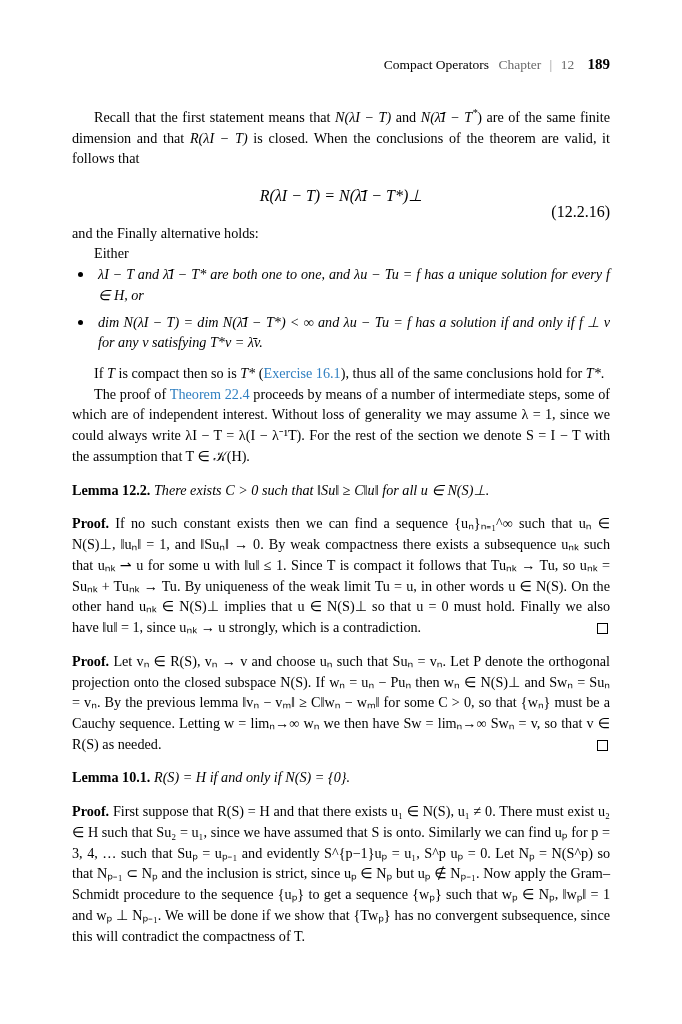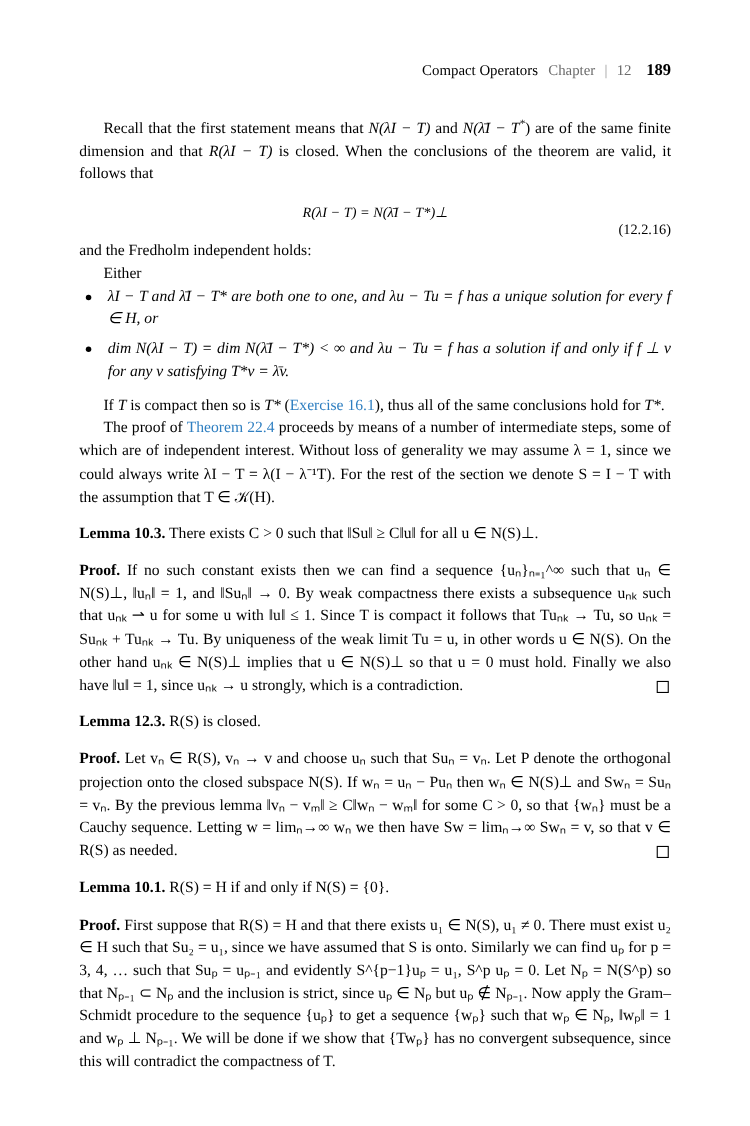--- a/index.html
+++ b/index.html
@@ -63,21 +63,21 @@
     text-indent: 22px;
   }
   .link { color: #2f7fc1; }
   .math { font-style: italic; font-family: "Liberation Serif", serif; }
   sup { font-size: 0.72em; vertical-align: super; line-height: 0; }
   
   .display-eq {
     position: relative;
     text-align: center;
     margin: 15px 0 15px 0;
-    font-size: 13px;
+    font-size: 16px;
   }
   .display-eq .eqno {
     position: absolute;
     right: 0;
     top: 16px;
     font-style: normal;
   }
   
   ul.bullets {
     list-style: none;
@@ -99,20 +99,21 @@
     height: 5px;
     border-radius: 50%;
     background: #000;
   }
   
   .lemma-head {
     font-weight: bold;
     font-style: normal;
   }
   .lemma-body {
+    font-style: italic;
   }
   .proof-head {
     font-weight: bold;
     font-style: normal;
   }
   .block {
     margin-top: 13px;
     text-align: justify;
   }
   .qed {
@@ -143,56 +144,52 @@
 
     <p class="indent">
       <span>Recall that the first statement means that </span><span class="math">N</span><span class="math">(λI − T)</span><span> and </span><span class="math">N</span><span class="math">(λ̄I − T</span><sup class="math">*</sup><span>) are of the same finite dimension and that </span><span class="math">R</span><span class="math">(λI − T)</span><span> is closed. When the conclusions of the theorem are valid, it follows that</span>
     </p>
 
     <div class="display-eq">
       <span class="math">R(λI − T) = N(λ̄I − T*)⊥</span>
       <span class="eqno">(12.2.16)</span>
     </div>
 
-    <p><span>and the Fredholm independent holds:</span></p>
+    <p><span>and the Finally alternative holds:</span></p>
     <p style="text-indent:22px;"><span>Either</span></p>
 
     <ul class="bullets">
       <li>
         <span class="math">λI − T and λ̄I − T* are both one to one, and λu − Tu = f has a unique solution for every f ∈ H, or</span>
       </li>
       <li>
         <span class="math">dim N(λI − T) = dim N(λ̄I − T*) &lt; ∞ and λu − Tu = f has a solution if and only if f ⊥ v for any v satisfying T*v = λ̄v.</span>
       </li>
     </ul>
 
     <p class="indent">
       <span>If </span><span class="math">T</span><span> is compact then so is </span><span class="math">T*</span><span> (</span><span class="link">Exercise 16.1</span><span>), thus all of the same conclusions hold for </span><span class="math">T*</span><span>.</span>
     </p>
 
     <p class="indent">
       <span>The proof of </span><span class="link">Theorem 22.4</span><span> proceeds by means of a number of intermediate steps, some of which are of independent interest. Without loss of generality we may assume λ = 1, since we could always write λI − T = λ(I − λ⁻¹T). For the rest of the section we denote S = I − T with the assumption that T ∈ 𝒦(H).</span>
     </p>
 
     <div class="block">
-      <span class="lemma-head">Lemma 10.3.</span>
+      <span class="lemma-head">Lemma 12.2.</span>
       <span class="lemma-body">There exists C &gt; 0 such that ‖Su‖ ≥ C‖u‖ for all u ∈ N(S)⊥.</span>
     </div>
 
     <div class="block">
       <span class="proof-head">Proof.</span>
       <span>If no such constant exists then we can find a sequence {uₙ}ₙ₌₁^∞ such that uₙ ∈ N(S)⊥, ‖uₙ‖ = 1, and ‖Suₙ‖ → 0. By weak compactness there exists a subsequence uₙₖ such that uₙₖ ⇀ u for some u with ‖u‖ ≤ 1. Since T is compact it follows that Tuₙₖ → Tu, so uₙₖ = Suₙₖ + Tuₙₖ → Tu. By uniqueness of the weak limit Tu = u, in other words u ∈ N(S). On the other hand uₙₖ ∈ N(S)⊥ implies that u ∈ N(S)⊥ so that u = 0 must hold. Finally we also have ‖u‖ = 1, since uₙₖ → u strongly, which is a contradiction.</span>
       <span class="qed"></span>
       <span class="clear"></span>
     </div>
 
-    <div class="block">
-      <span class="lemma-head">Lemma 12.3.</span>
-      <span class="lemma-body">R(S) is closed.</span>
-    </div>
 
     <div class="block">
       <span class="proof-head">Proof.</span>
       <span>Let vₙ ∈ R(S), vₙ → v and choose uₙ such that Suₙ = vₙ. Let P denote the orthogonal projection onto the closed subspace N(S). If wₙ = uₙ − Puₙ then wₙ ∈ N(S)⊥ and Swₙ = Suₙ = vₙ. By the previous lemma ‖vₙ − vₘ‖ ≥ C‖wₙ − wₘ‖ for some C &gt; 0, so that {wₙ} must be a Cauchy sequence. Letting w = limₙ→∞ wₙ we then have Sw = limₙ→∞ Swₙ = v, so that v ∈ R(S) as needed.</span>
       <span class="qed"></span>
       <span class="clear"></span>
     </div>
 
     <div class="block">
       <span class="lemma-head">Lemma 10.1.</span>

